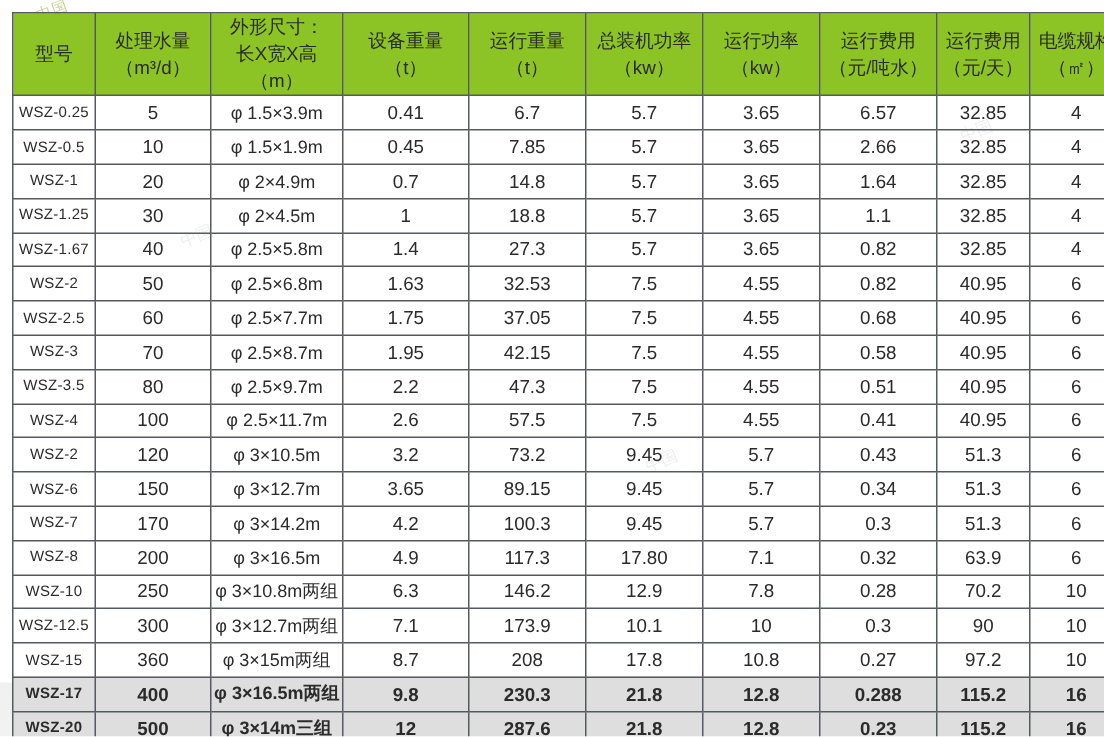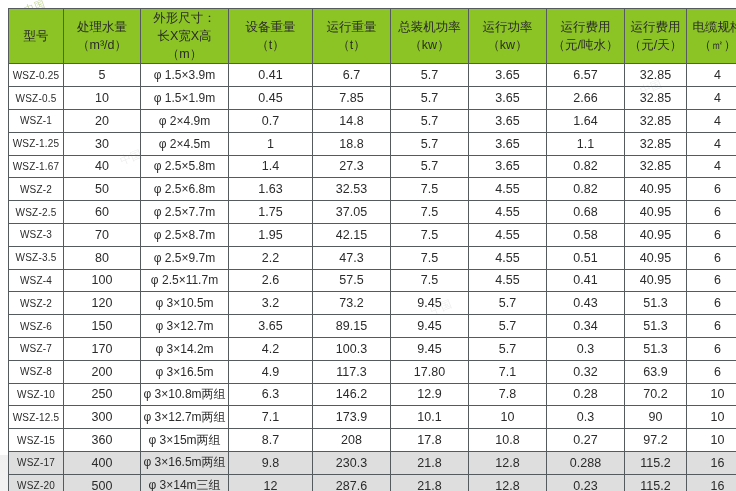--- a/index.html
+++ b/index.html
@@ -108,20 +108,21 @@
   thead th .hl2 { display: block; }
 
   tbody td {
     height: 21.8px;
     font-size: 12.5px;
     background: #ffffff;
     white-space: nowrap;
   }
   tbody tr.shaded td {
     background: #dedede;
+    font-weight: bold;
   }
 
   td.model { font-size: 10px; letter-spacing: .2px; margin-left: 46px; }
   td.dim   { font-size: 12px; }
 
   
   col.c0 { width: 55px; }
   col.c1 { width: 77px; }
   col.c2 { width: 88px; }
   col.c3 { width: 84px; }

